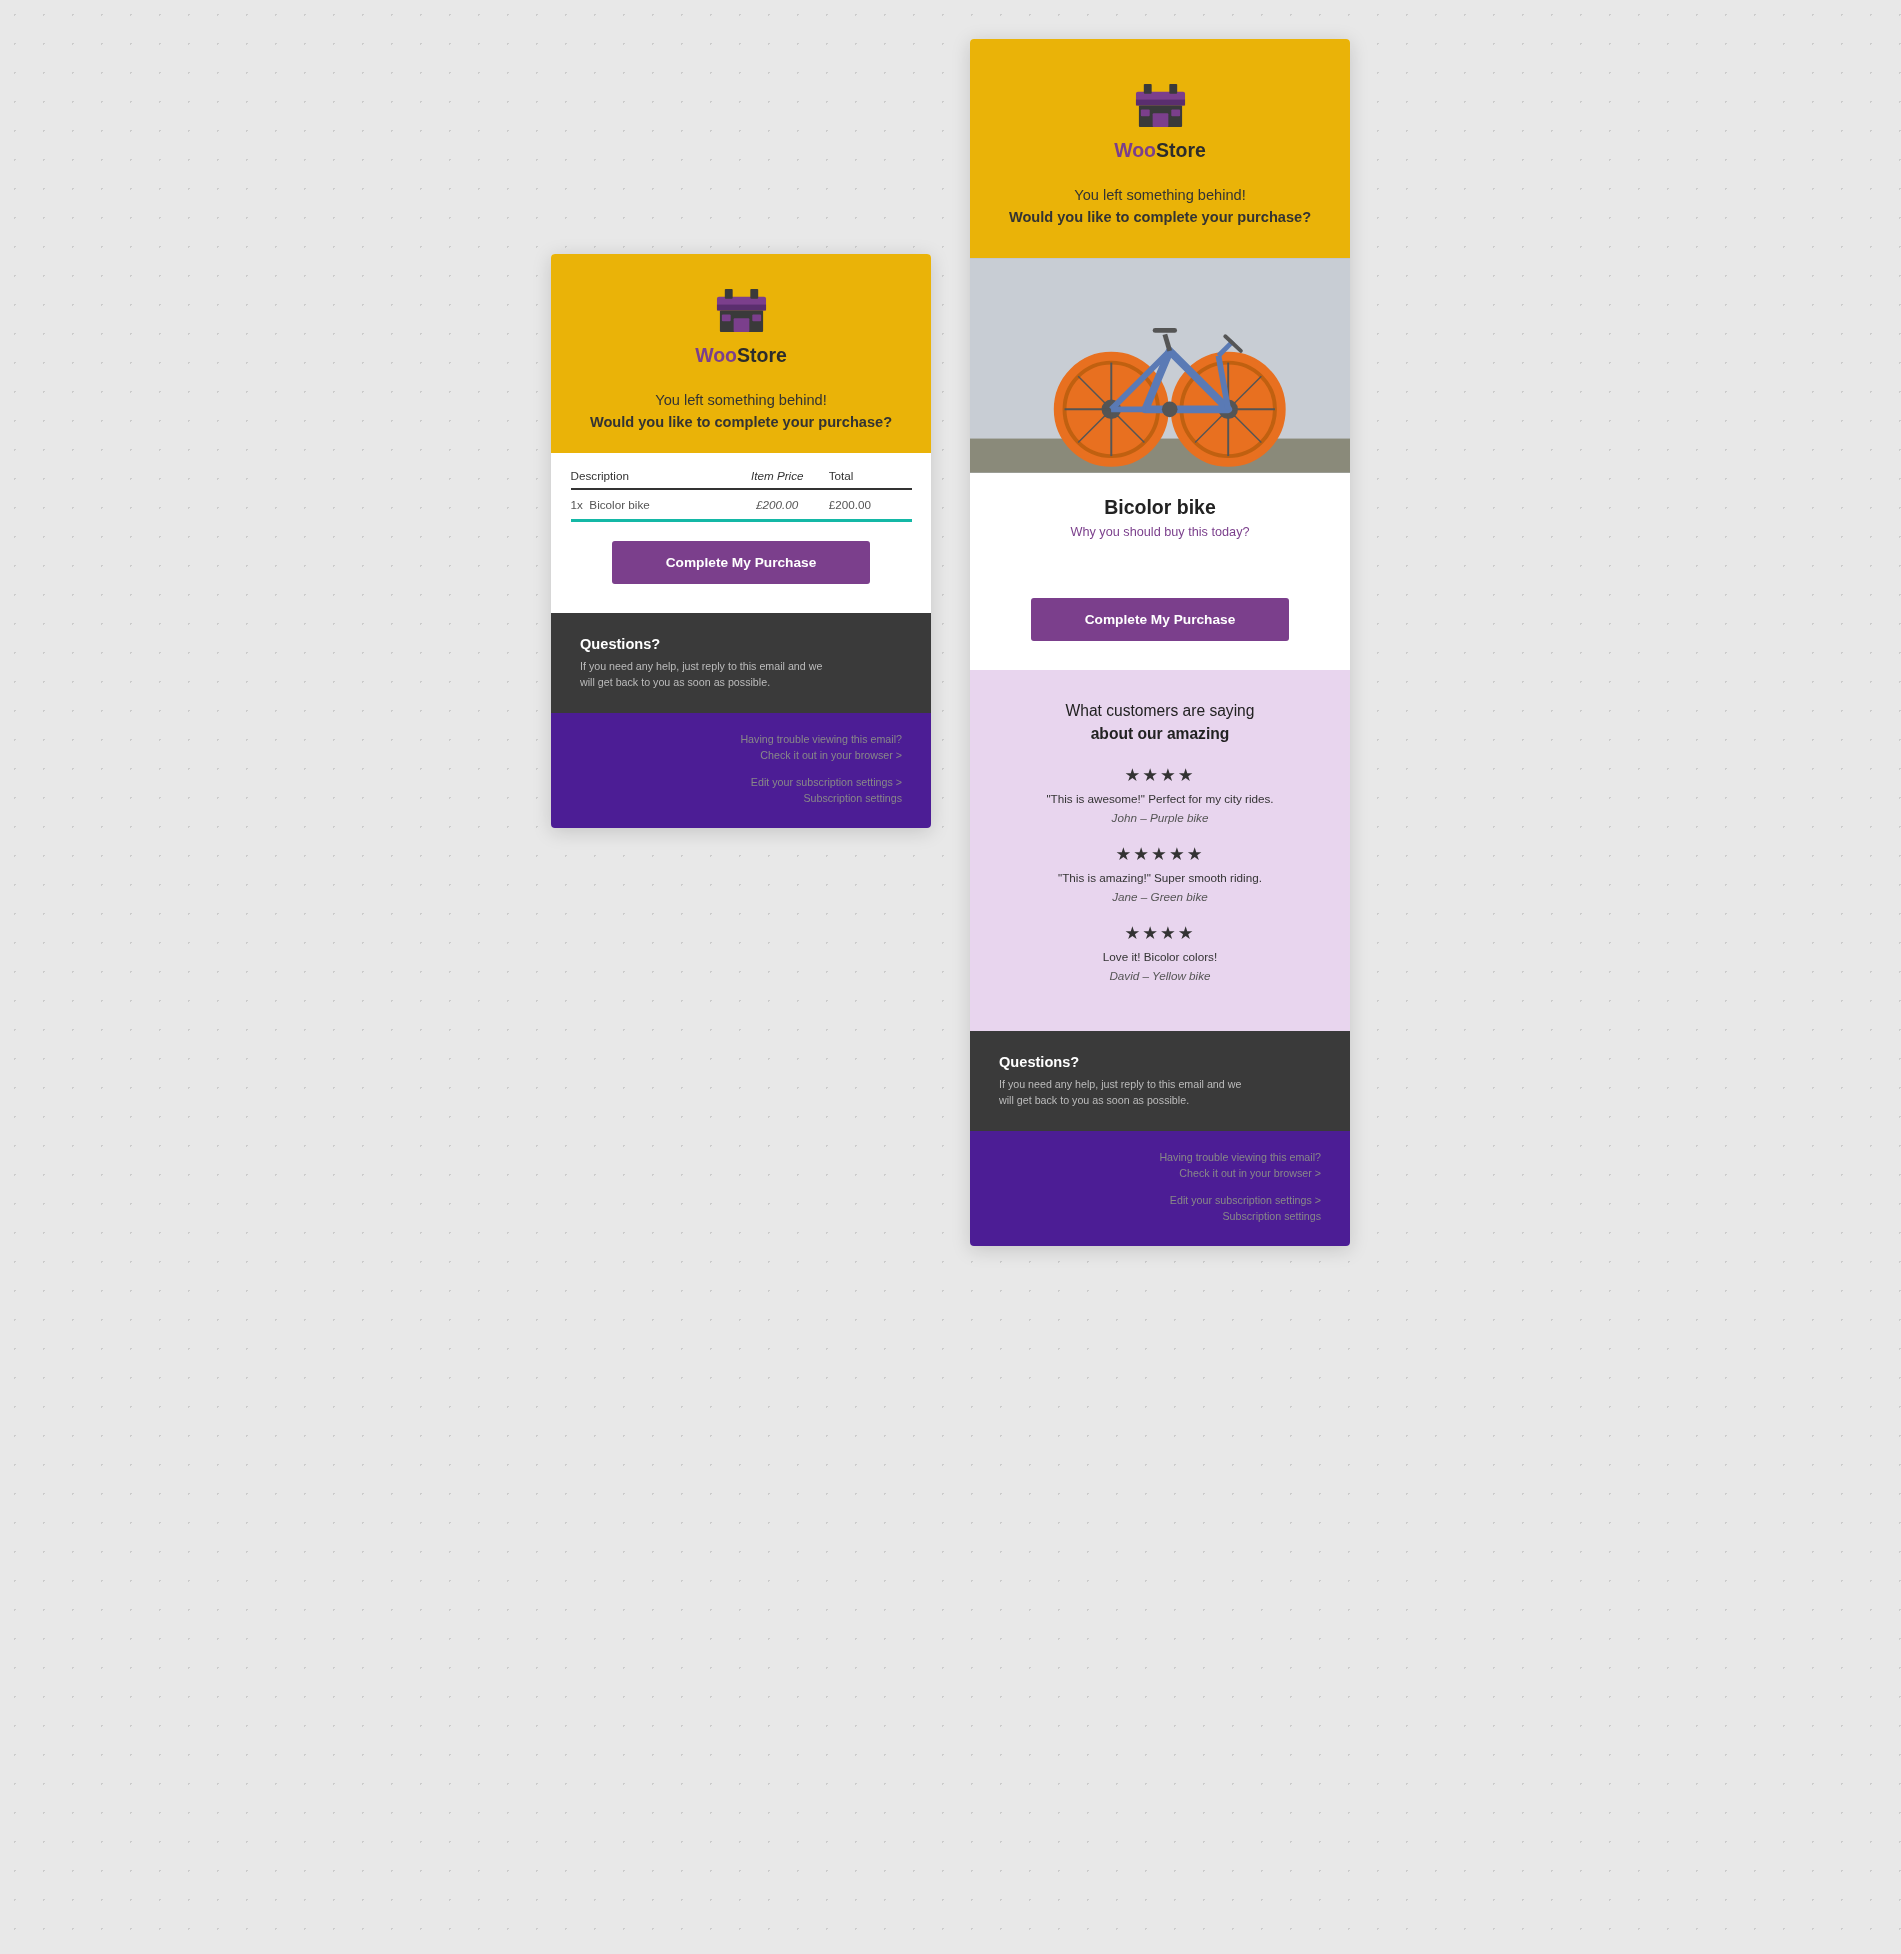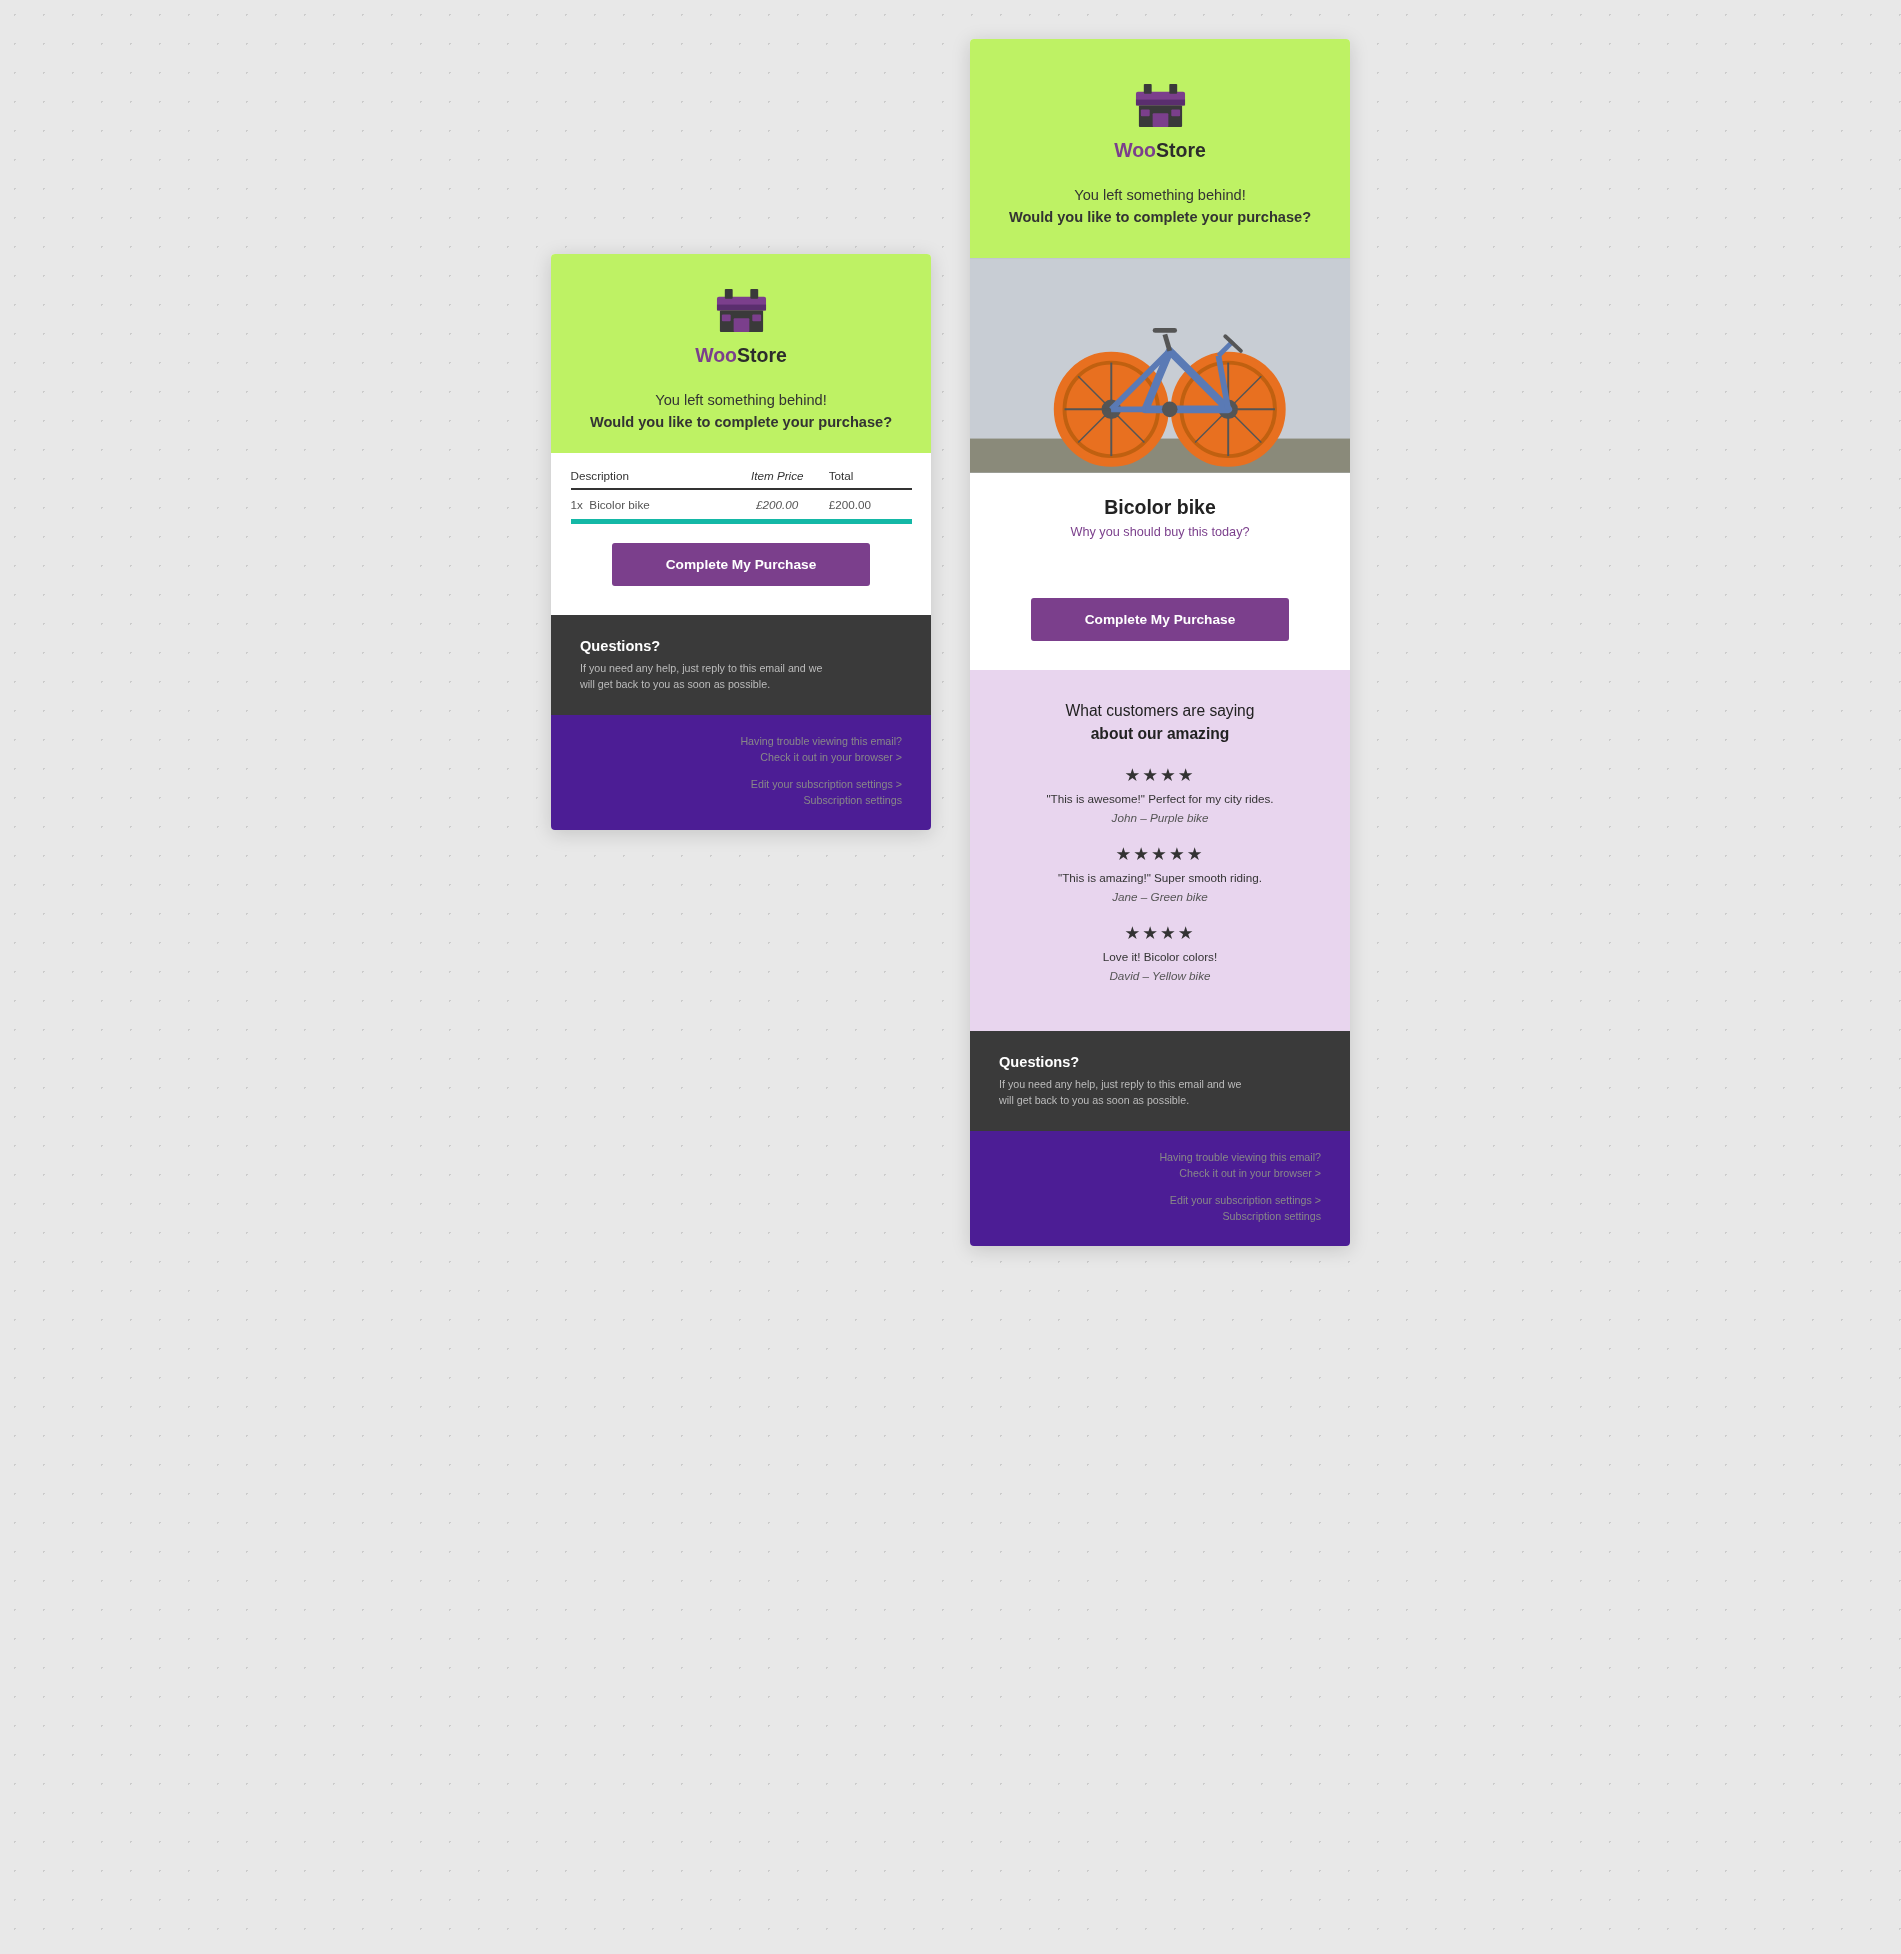--- a/index.html
+++ b/index.html
@@ -31,21 +31,21 @@
     }
 
     
     .right-card {
       width: 380px;
       flex-shrink: 0;
     }
 
     
     .card-header {
-      background: #bef264;
+      background: #eab308;
       padding: 39px 29px 29px;
       text-align: center;
     }
 
     
     .logo-container {
       display: flex;
       flex-direction: column;
       align-items: center;
       margin-bottom: 23.4px;
@@ -125,21 +125,21 @@
       text-align: center;
       font-style: italic;
     }
 
     .order-table td {
       padding: 7.8px 0;
       color: #555;
     }
 
     .order-table tbody tr td {
-      border-bottom: 5px solid #14b8a6;
+      border-bottom: 3px solid #14b8a6;
     }
 
     .qty-col { color: #555; font-size: 11.7px; }
 
     
     .product-section {
       padding: 23.4px 29px;
       text-align: center;
     }
 

